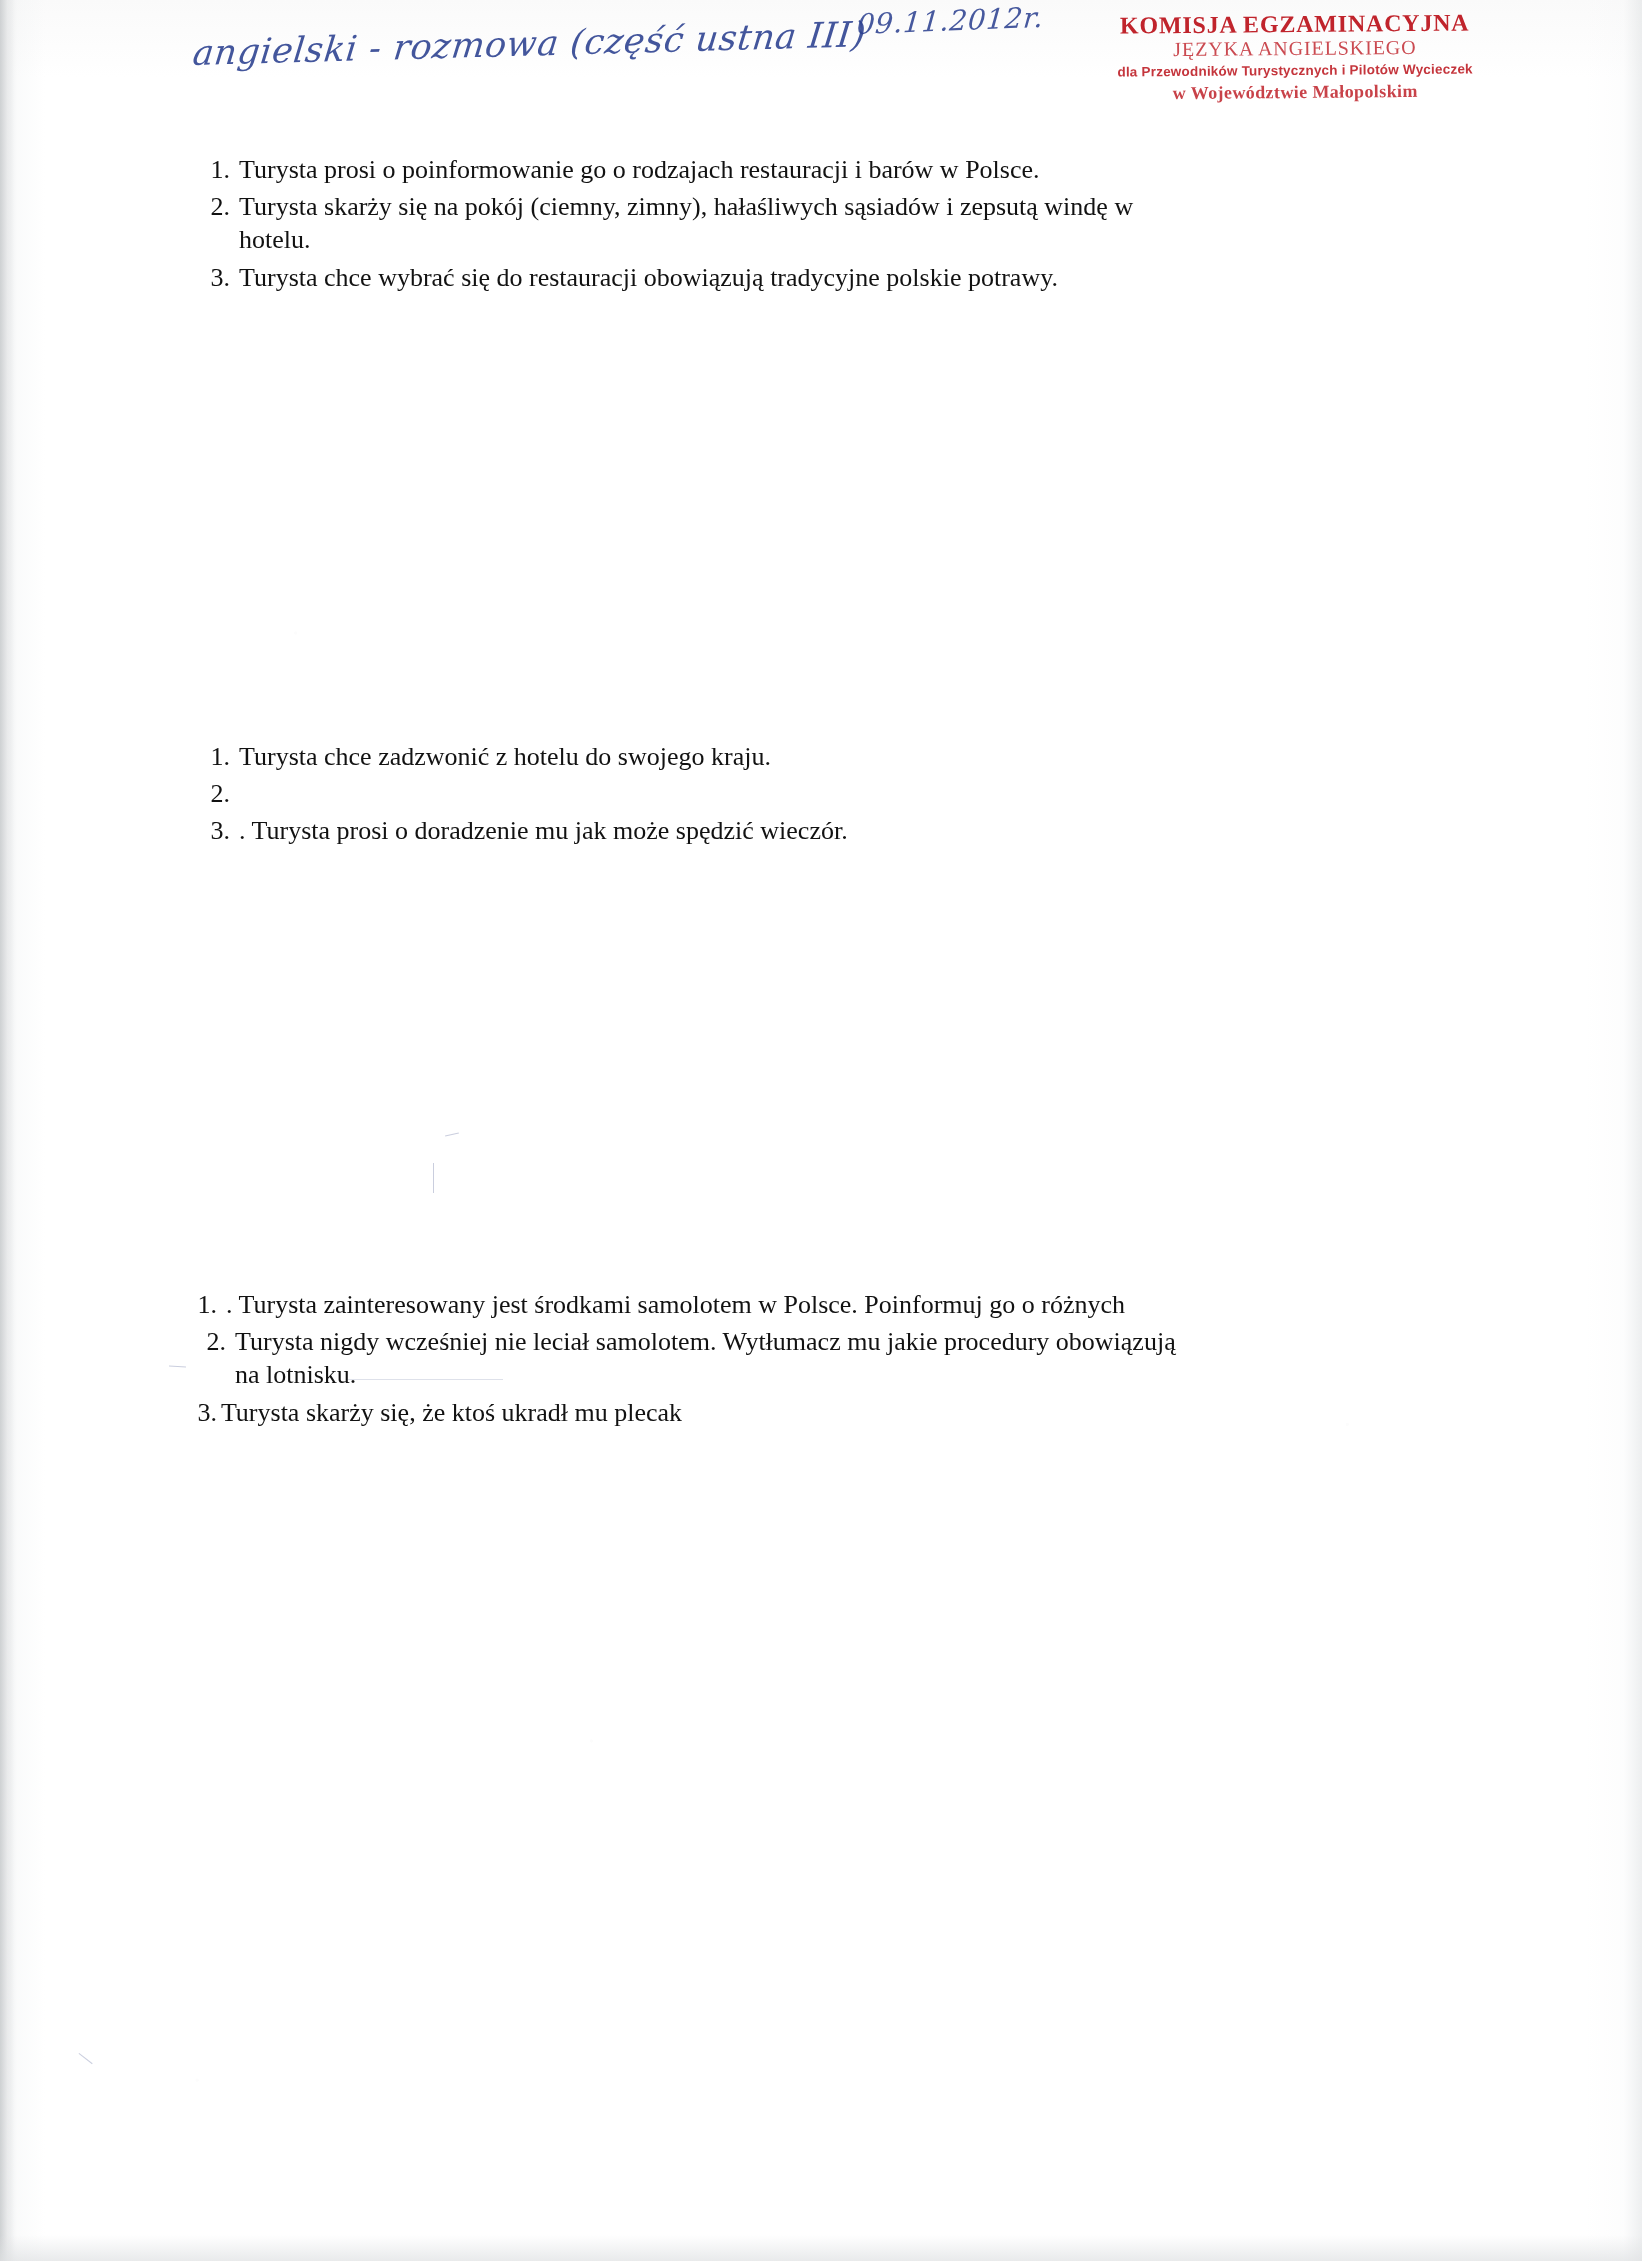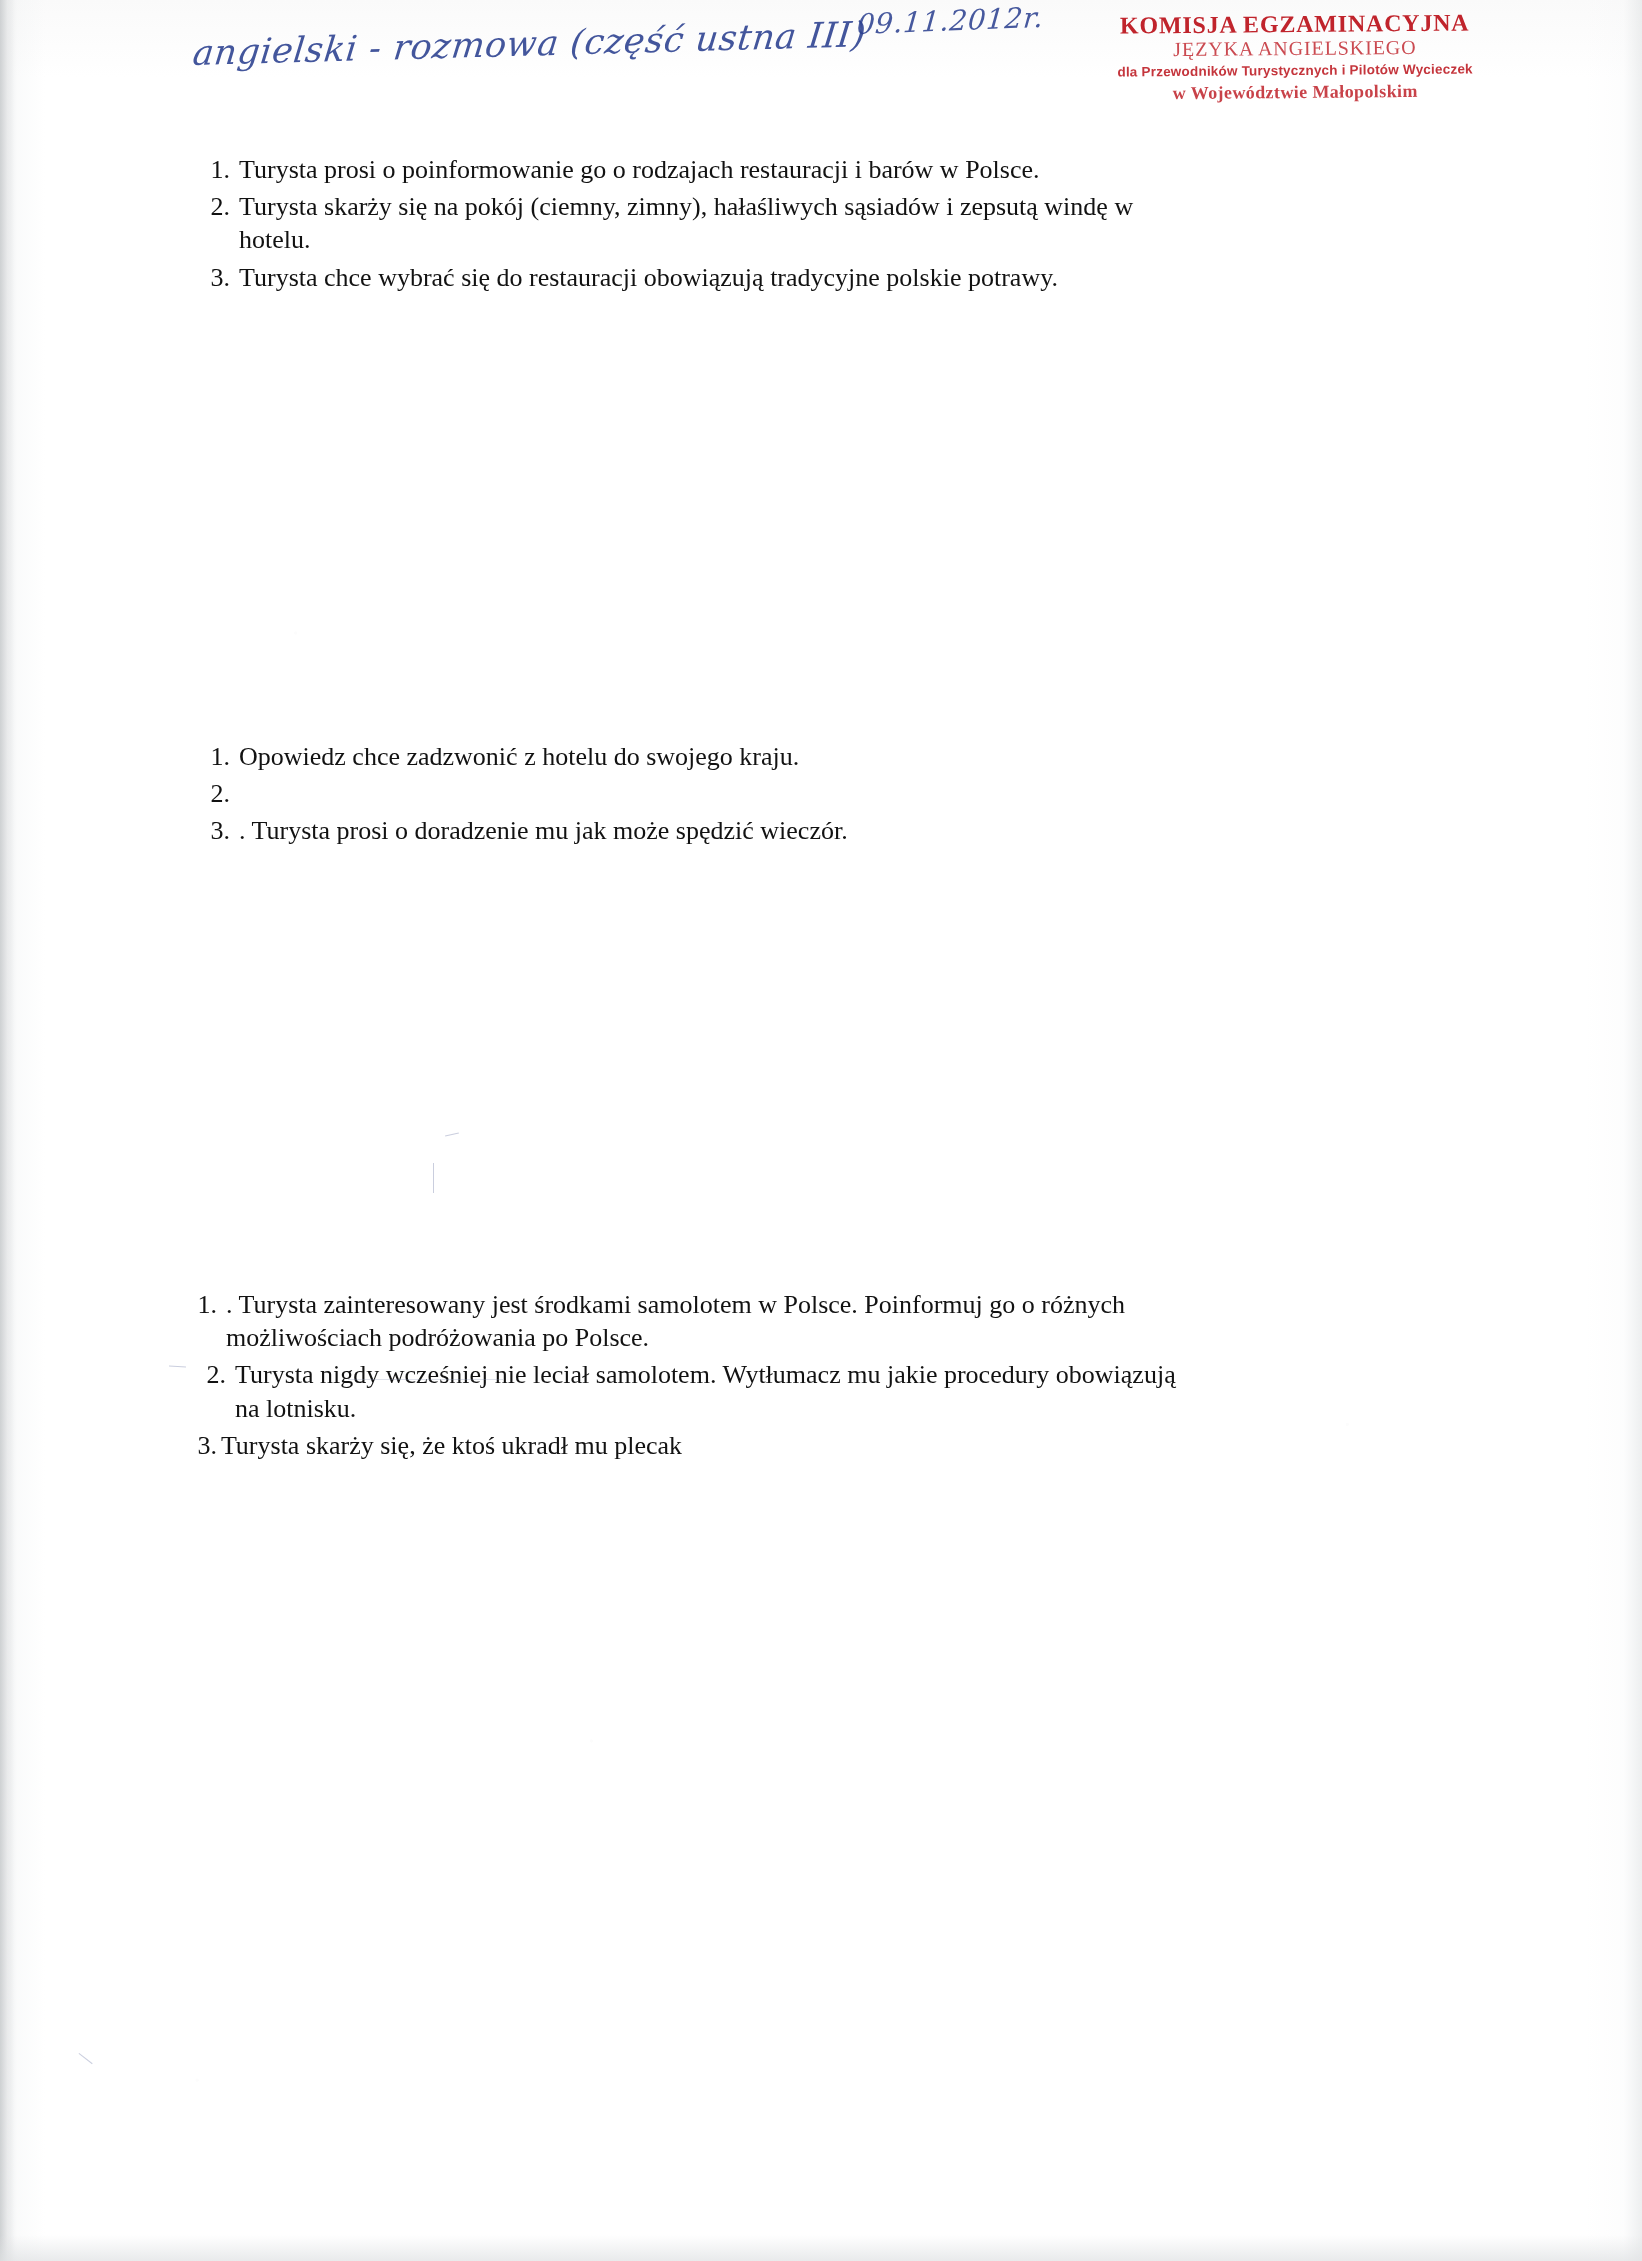--- a/index.html
+++ b/index.html
@@ -203,42 +203,41 @@
       <span class="task-text">
         <span>Turysta chce wybrać się do restauracji obowiązują tradycyjne polskie potrawy.</span>
       </span>
     </div>
   </div>
 
   <div class="group" id="group-2">
     <div class="task-item">
       <span class="task-num">1.</span>
       <span class="task-text">
-        <span>Opowiedz chce zadzwonić z hotelu do swojego kraju.</span>
+        <span>Turysta chce zadzwonić z hotelu do swojego kraju.</span>
       </span>
     </div>
     <div class="task-item">
       <span class="task-num">2.</span>
       <span class="task-text">
       </span>
     </div>
     <div class="task-item">
       <span class="task-num">3.</span>
       <span class="task-text">
         <span>. Turysta prosi o doradzenie mu jak może spędzić wieczór.</span>
       </span>
     </div>
   </div>
 
   <div class="group" id="group-3">
     <div class="task-item">
       <span class="task-num">1.</span>
       <span class="task-text">
         <span>. Turysta zainteresowany jest środkami samolotem w Polsce. Poinformuj go o różnych</span>
-        <span class="cont">możliwościach podróżowania po Polsce.</span>
       </span>
     </div>
     <div class="task-item">
       <span class="task-num">2.</span>
       <span class="task-text">
         <span>Turysta nigdy wcześniej nie leciał samolotem. Wytłumacz mu jakie procedury obowiązują</span>
         <span class="cont">na lotnisku.</span>
       </span>
     </div>
     <div class="task-item">

